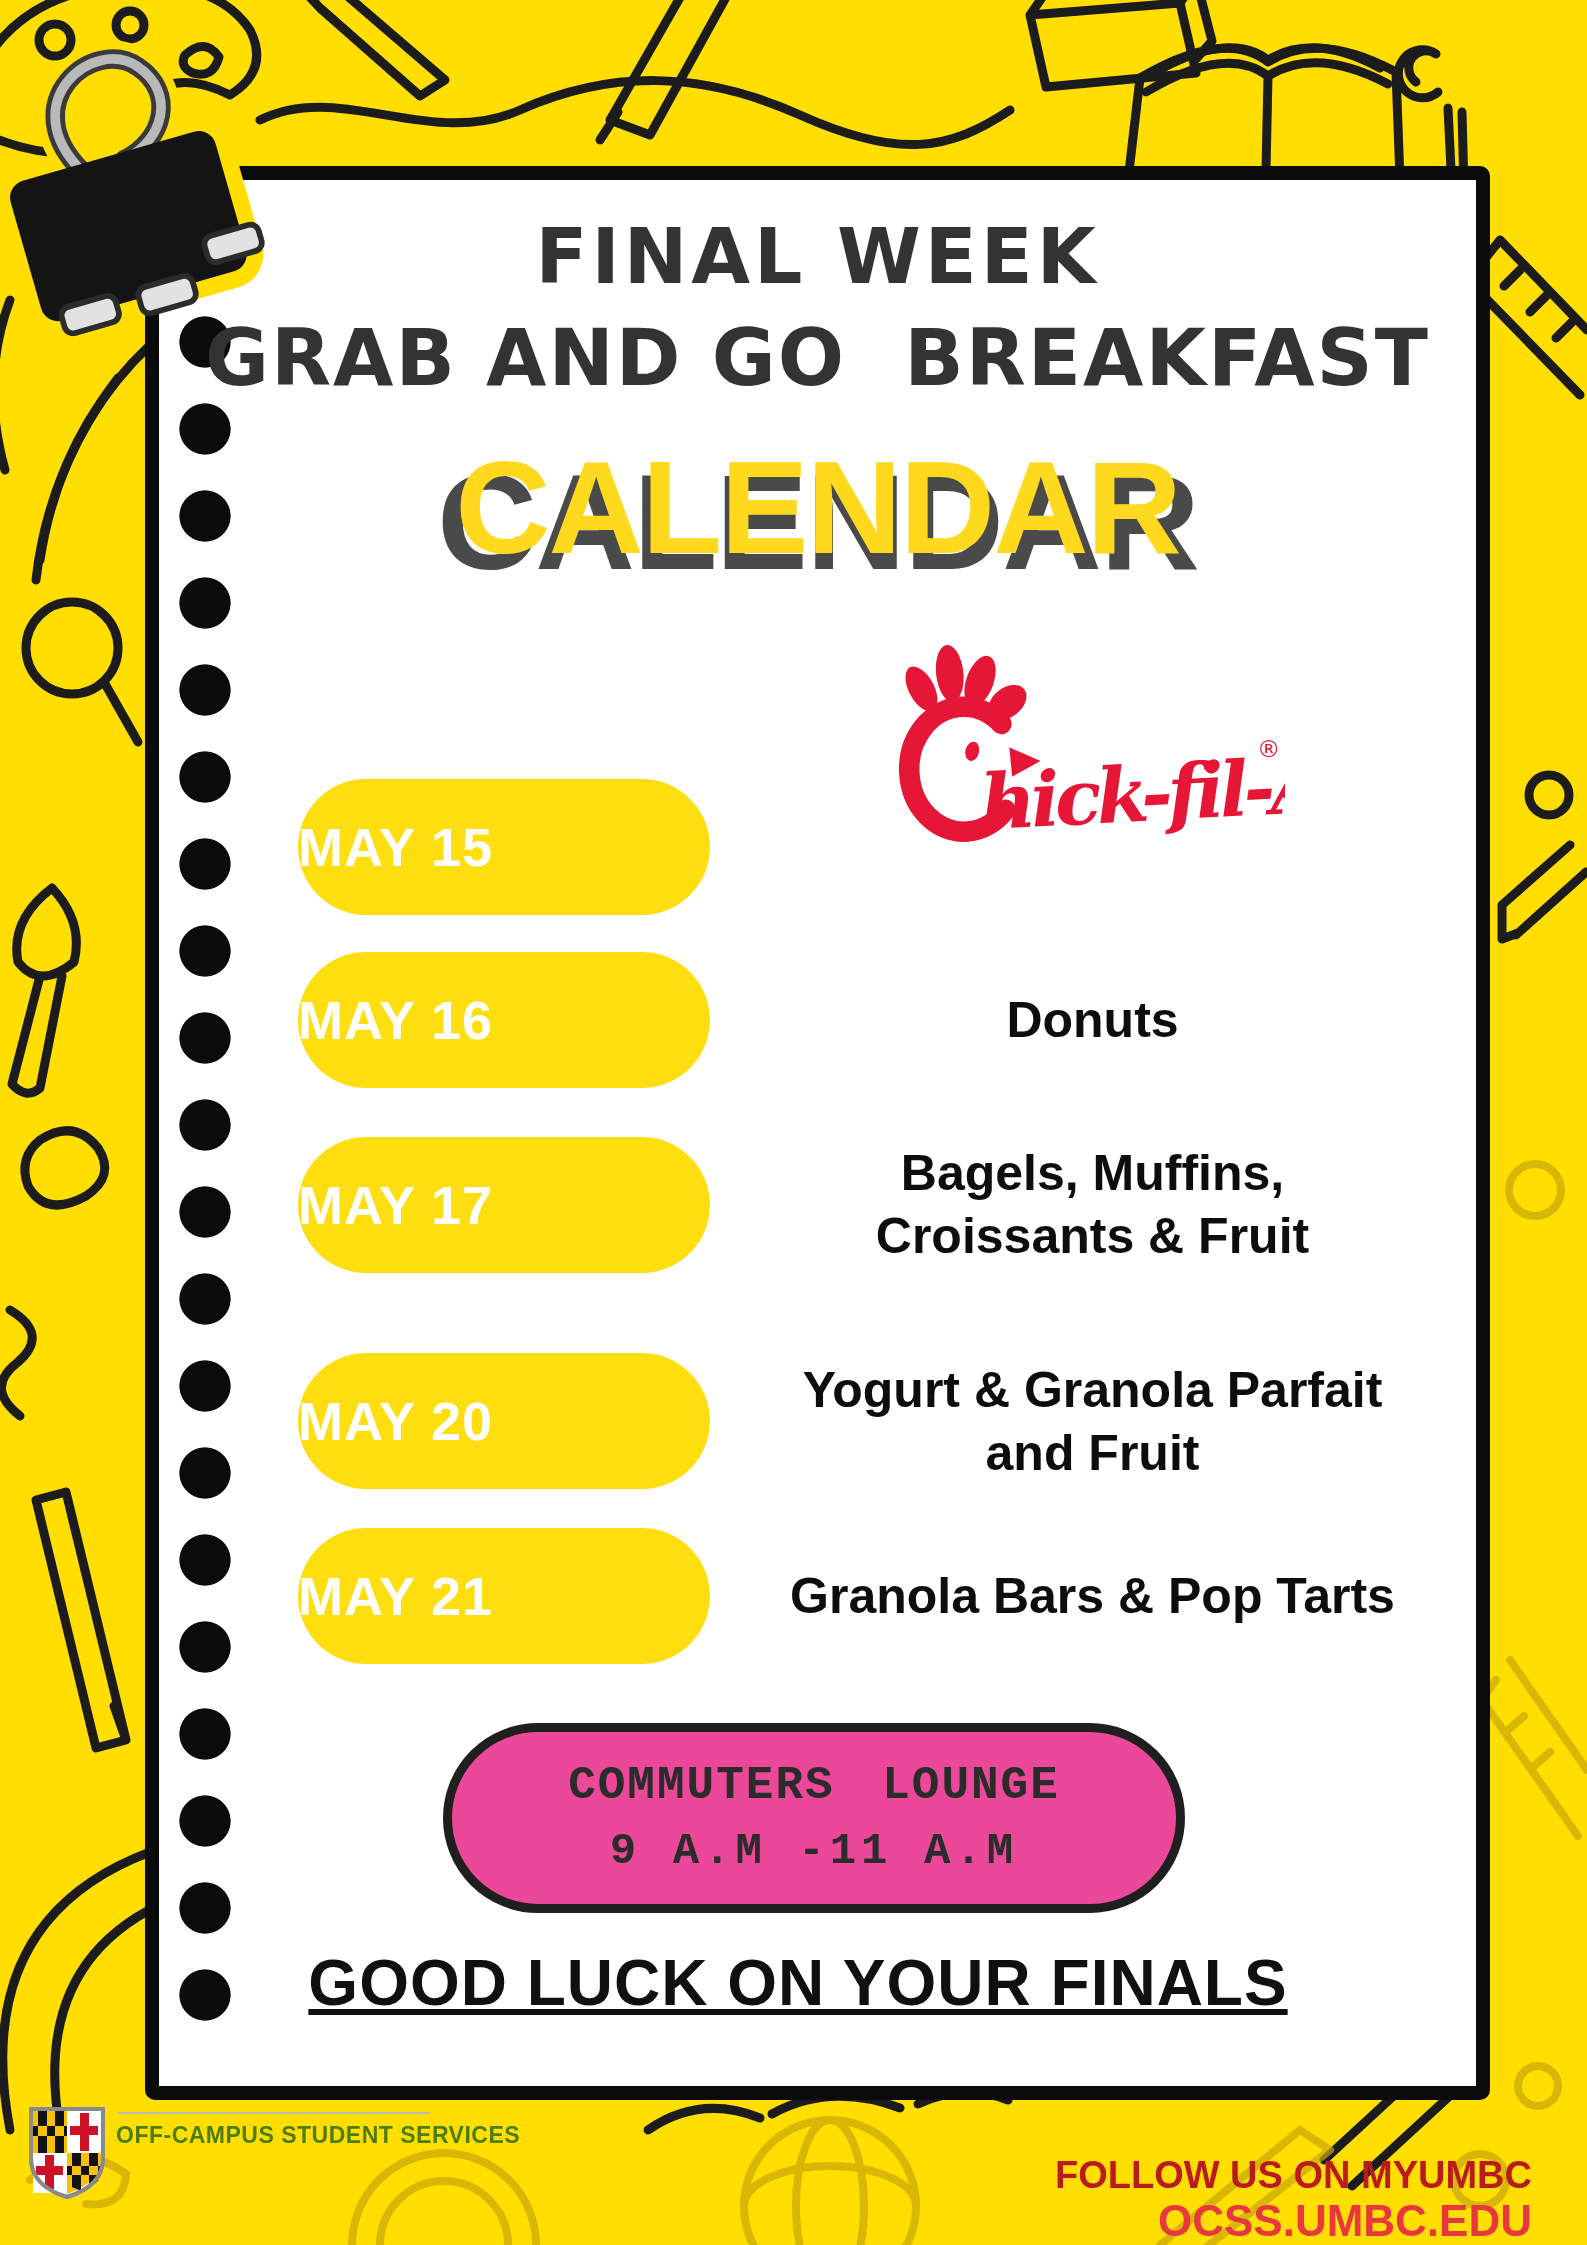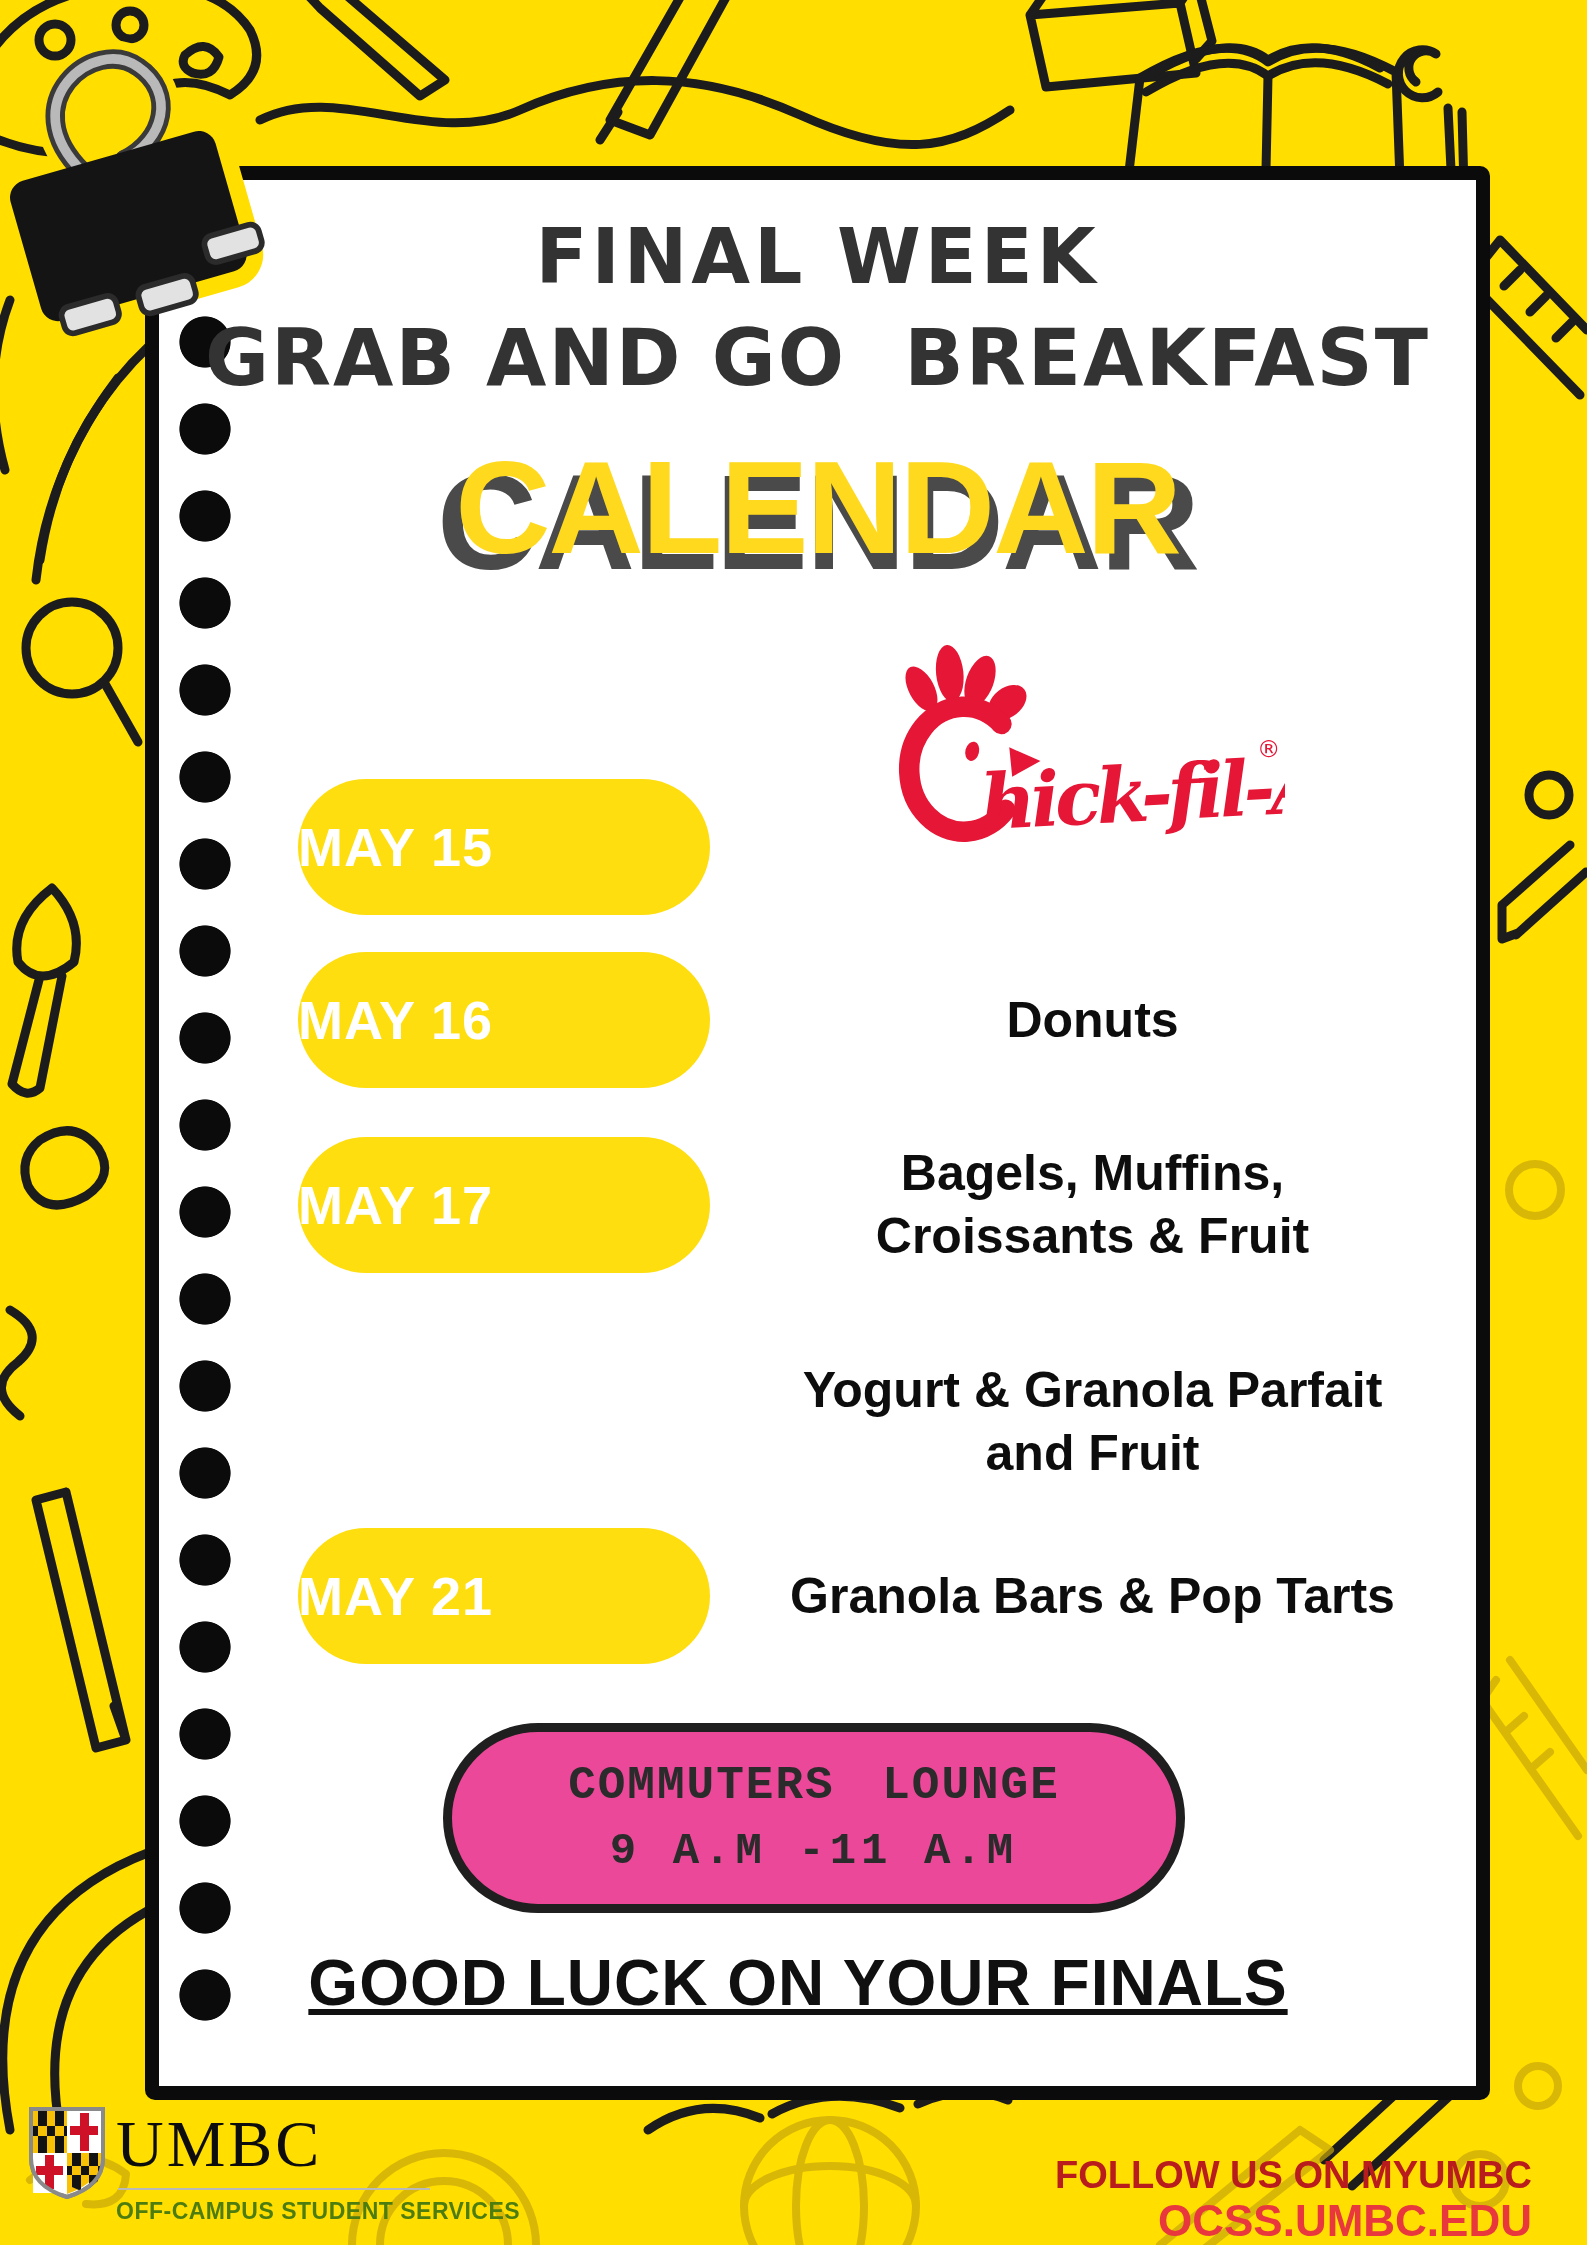--- a/index.html
+++ b/index.html
@@ -149,20 +149,23 @@
 
   <div class="pill" style="top:779px">
       <span>MAY 15</span>
     </div>
   <div class="pill" style="top:952px">
       <span>MAY 16</span>
     </div>
   <div class="pill" style="top:1137px">
       <span>MAY 17</span>
     </div>
+  <div class="pill" style="top:1353px">
+      <span>MAY 20</span>
+    </div>
   <div class="pill" style="top:1528px">
       <span>MAY 21</span>
     </div>
 
   <div class="food" style="top:952px;height:136px">Donuts</div>
   <div class="food" style="top:1122px;height:165px">Bagels, Muffins,
 Croissants &amp; Fruit</div>
   <div class="food" style="top:1344px;height:155px">Yogurt &amp; Granola Parfait
 and Fruit</div>
   <div class="food" style="top:1528px;height:136px">Granola Bars &amp; Pop Tarts</div>
@@ -194,21 +197,20 @@
       <rect x="8" y="60" width="27" height="9" fill="#CE1126"></rect>
 
       <path d="M39 47 H73 V52 Q73 76 39 88 Z" fill="#F9C105"></path>
       <path d="M44 47 h9 v38 l-9 -4 Z M61 47 h9 v28 l-9 7 Z" fill="#121212"></path>
       <path d="M39 60 H73 V69 H39 Z" fill="#121212"></path>
       <rect x="44" y="60" width="9" height="9" fill="#F9C105"></rect>
       <rect x="61" y="60" width="9" height="9" fill="#F9C105"></rect>
       <path d="M3 3 H75 V52 Q75 80 39 91 Q3 80 3 52 Z" fill="none" stroke="#8a8a8a" stroke-width="4"></path>
     </svg>
     <div class="umbc-text">
-      <div class="umbc-word">UMBC</div>
       <div class="umbc-rule"></div>
       <div class="umbc-dept">OFF-CAMPUS STUDENT SERVICES</div>
     </div>
   </div>
 
   <div class="follow">FOLLOW US ON MYUMBC</div>
   <div class="website">OCSS.UMBC.EDU</div>
 
 </div>
 

